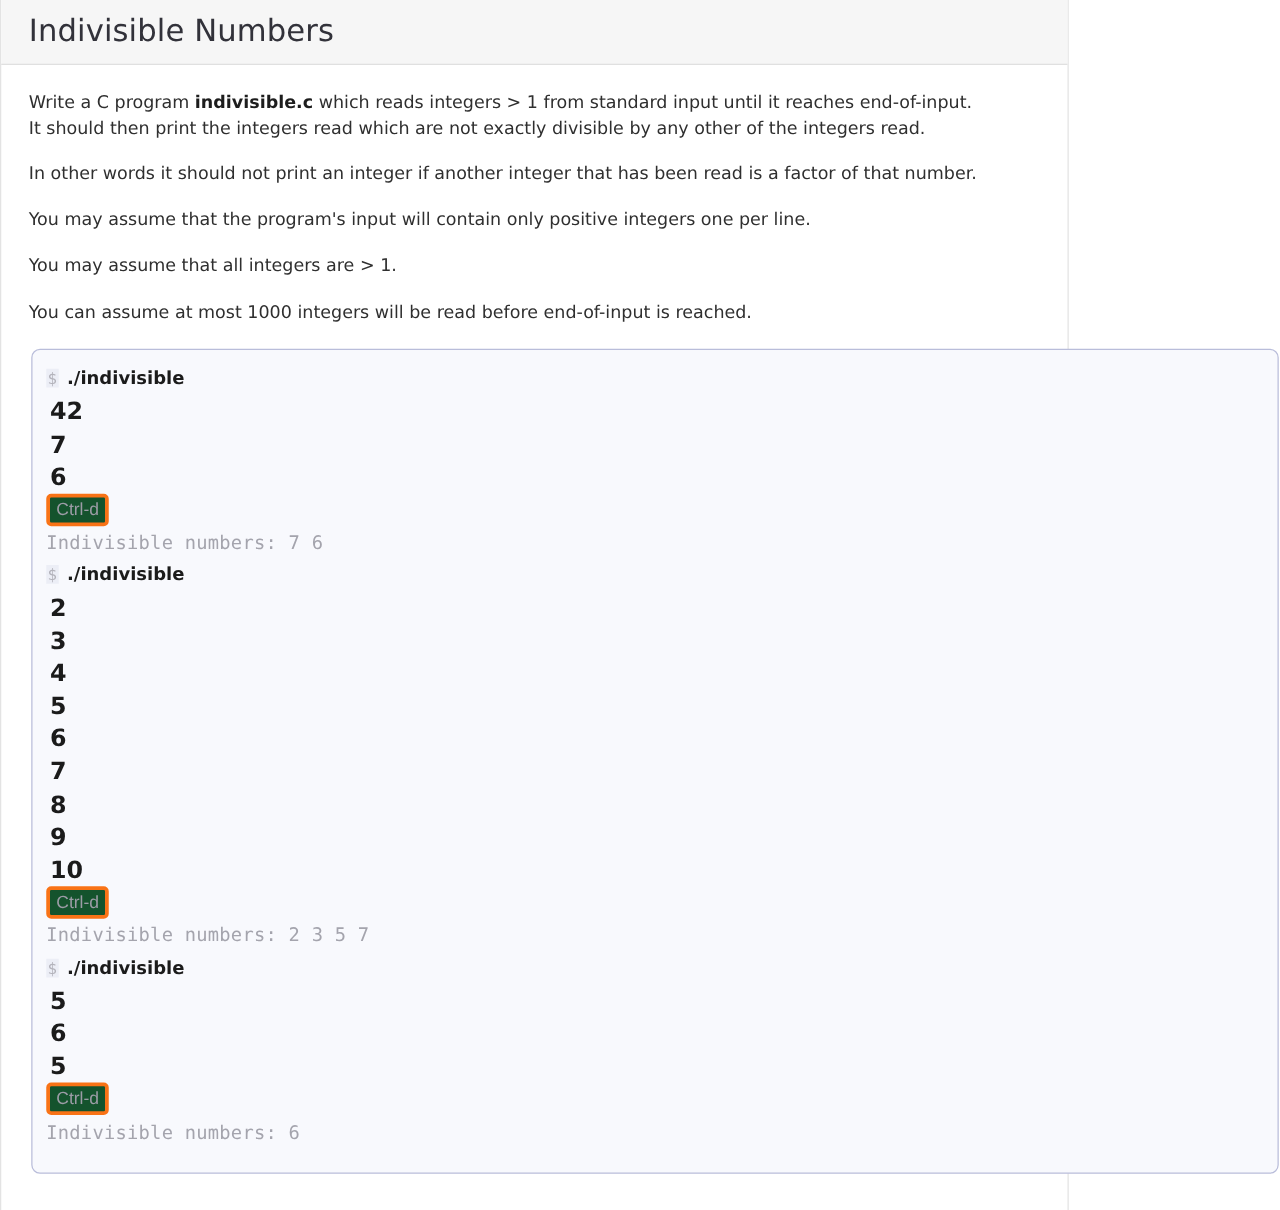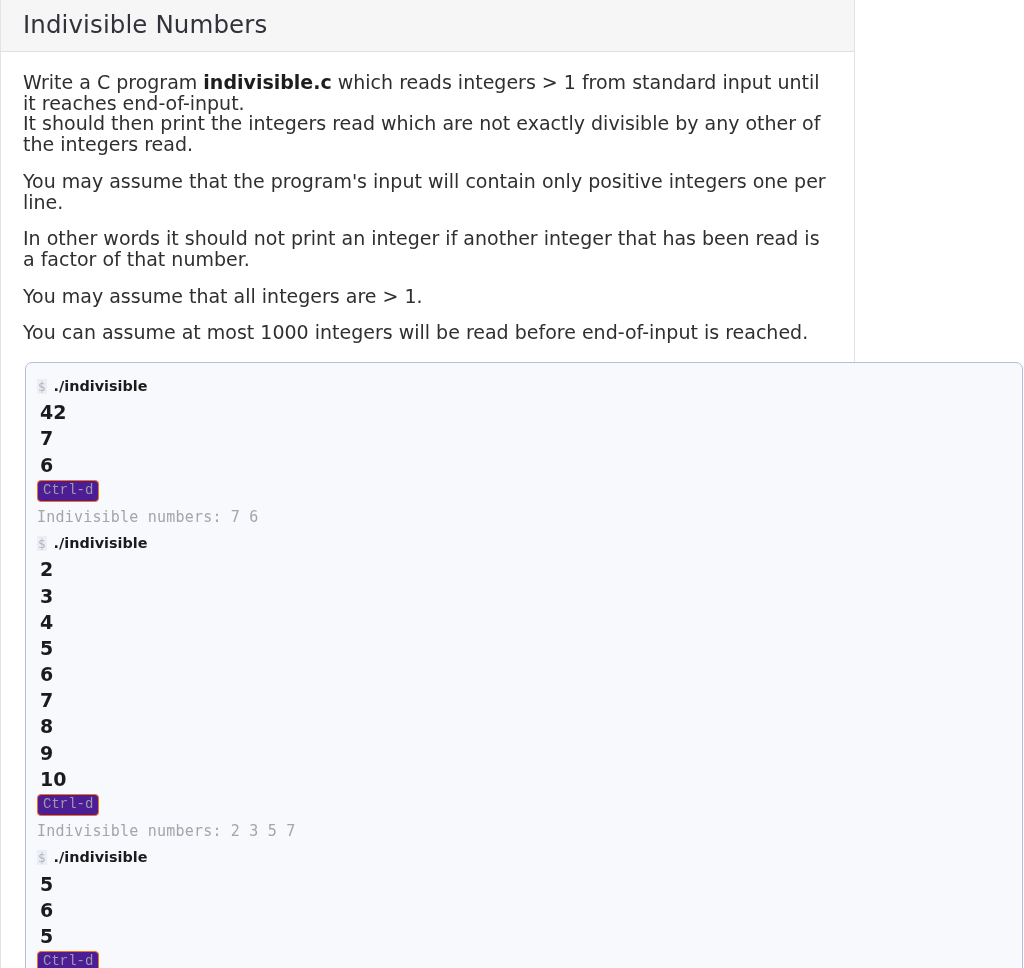--- a/index.html
+++ b/index.html
@@ -43,21 +43,21 @@
     color: #32323a;
     letter-spacing: 0.1px;
     line-height: 1;
   }
 
   
   .content {
     padding: 0 22px;
   }
   .para {
-    font-size: 19px;
+    font-size: 14px;
     line-height: 20.7px;
     color: #2f2f2f;
     margin: 0;
   }
   .para.first { padding-top: 20px; }
   .para.gap   { padding-top: 16px; }
   .para b { font-weight: 700; color: #1d1d1d; }
 
   
   .terminal {
@@ -108,50 +108,50 @@
     font-family: "DejaVu Sans Mono", "Liberation Mono", monospace;
     font-size: 15px;
     color: #a4a4ad;
     letter-spacing: 0.2px;
   }
 
   
   .kbdline { height: 26.2px; line-height: 26.2px; }
   .kbd {
     display: inline-block;
-    font-family: Liberation Mono, monospace;
+    font-family: Liberation Sans, sans-serif;
     font-size: 14px;
     color: #9c9ca6;
-    border: 1px solid #f97316;
+    border: 3px solid #f97316;
     border-radius: 4px;
     padding: 0px 5px 1px 5px;
     line-height: 19px;
-    background: #4c1d95;
+    background: #14532d;
     vertical-align: 2px;
   }
 </style>
 </head>
 <body>
 
 <div class="page">
 
   <div class="header">
     <div class="page-title">Indivisible Numbers</div>
   </div>
 
   <div class="content">
     <p class="para first">
       <span>Write a C program </span><b>indivisible.c</b><span> which reads integers &gt; 1 from standard input until it reaches end-of-input.</span><br>
       <span>It should then print the integers read which are not exactly divisible by any other of the integers read.</span>
     </p>
     <p class="para gap">
-      <span>You may assume that the program's input will contain only positive integers one per line.</span>
+      <span>In other words it should not print an integer if another integer that has been read is a factor of that number.</span>
     </p>
     <p class="para gap">
-      <span>In other words it should not print an integer if another integer that has been read is a factor of that number.</span>
+      <span>You may assume that the program's input will contain only positive integers one per line.</span>
     </p>
     <p class="para gap">
       <span>You may assume that all integers are &gt; 1.</span>
     </p>
     <p class="para gap">
       <span>You can assume at most 1000 integers will be read before end-of-input is reached.</span>
     </p>
 
     <div class="terminal" id="terminal">
         <div class="tline"><span class="prompt">$</span><span class="cmd">./indivisible</span></div>

